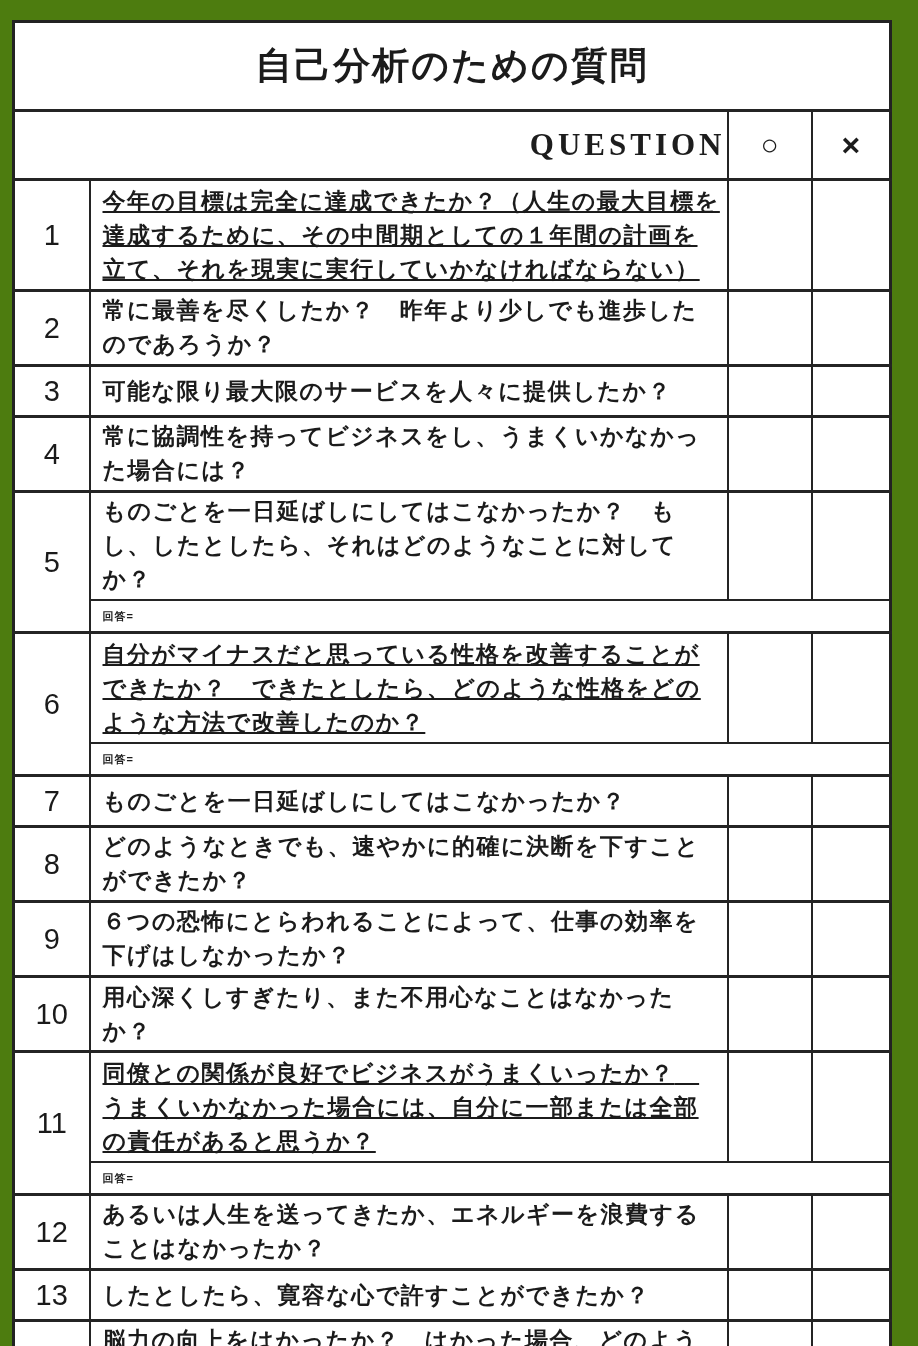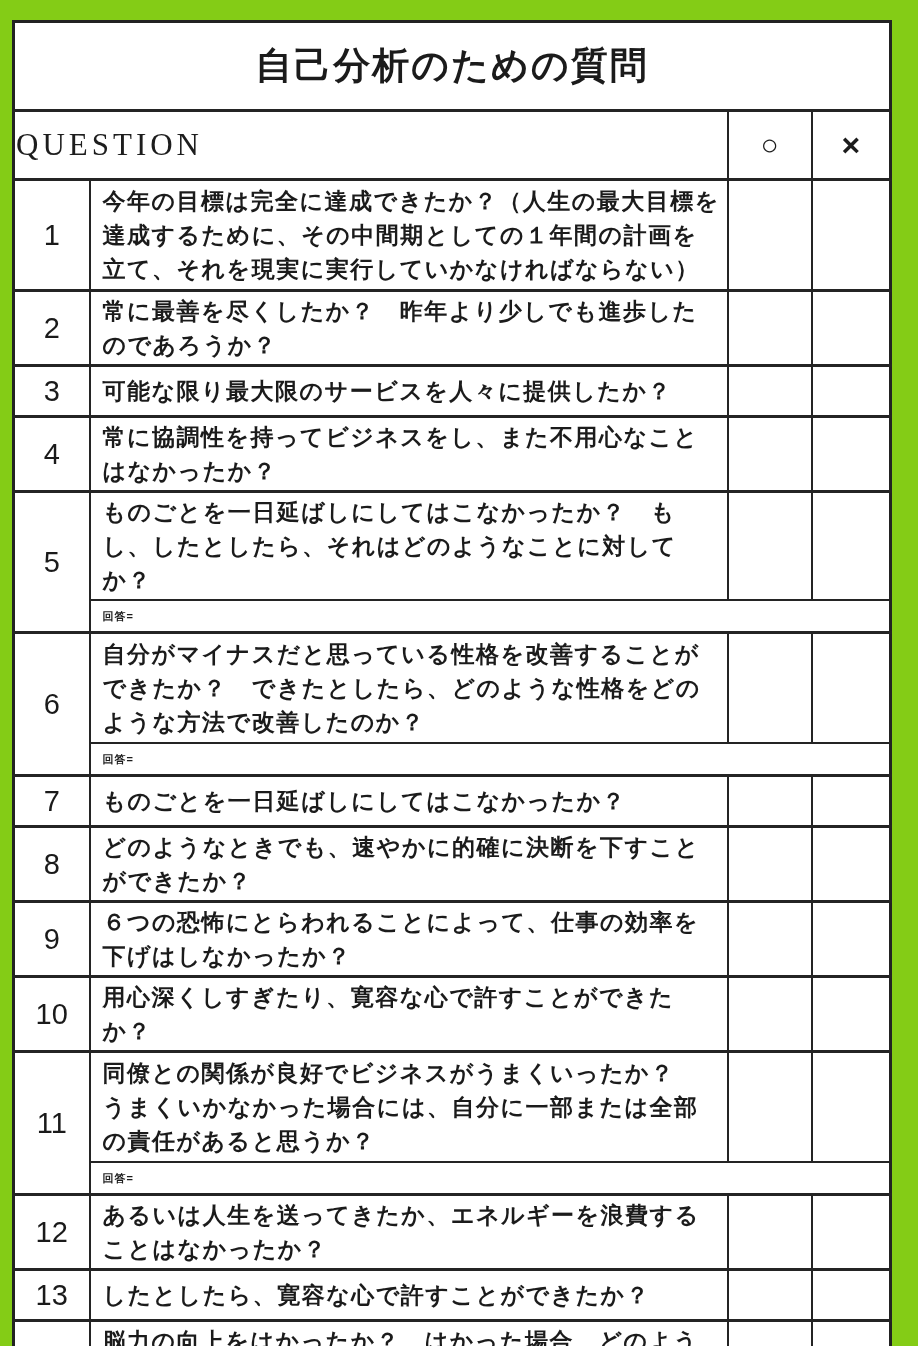--- a/index.html
+++ b/index.html
@@ -1,20 +1,20 @@
 <!DOCTYPE html>
 <html><head>
 <meta charset="utf-8">
 <style>
   html, body { margin: 0; padding: 0; background: #ffffff; }
   .page {
     position: relative;
     width: 918px;
     height: 1346px;
-    background: #84cc16;
+    background: #4d7c0f;
     font-family: "Liberation Sans", "DejaVu Sans", sans-serif;
     color: #1c1c1c;
     overflow: hidden;
   }
   table.qtable {
     position: absolute;
     left: 12px;
     top: 20px;
     width: 880px;
     border-collapse: collapse;
@@ -32,23 +32,23 @@
   td.title-cell {
     height: 84px;
     text-align: center;
     font-size: 37px;
     font-weight: bold;
     letter-spacing: 2px;
     color: #1b1b1b;
   }
   td.header-q {
     height: 64px;
-    text-align: left;
+    text-align: right;
     font-family: "Liberation Serif", "DejaVu Serif", serif;
-    font-weight: normal;
+    font-weight: bold;
     font-size: 31px;
     letter-spacing: 4px;
     color: #1d1d1d;
   }
   td.header-mark { text-align: center; }
   .maru-glyph { font-size: 30px; font-weight: normal; }
   .batsu-glyph { font-size: 32px; font-weight: bold; }
 
   td.num {
     text-align: center;
@@ -70,22 +70,22 @@
     font-size: 11px;
     font-weight: bold;
     letter-spacing: 1px;
     padding: 2px 6px 2px 12px;
     color: #1b1b1b;
     border-top-width: 2px;
   }
   td.mark-cell { background: #ffffff; }
 
   .rh1 { height: 44px; }  
-  .rh2 { height: 68px; }  
-  .rh3 { height: 104px; } 
+  .rh2 { height: 68px; font-family: Liberation Serif, serif; }  
+  .rh3 { height: 104px; text-decoration: underline; } 
 </style>
 </head>
 <body>
 
 <div class="page">
   <table class="qtable">
     <colgroup>
       <col style="width:76px">
       <col style="width:638px">
       <col style="width:84px">
@@ -123,21 +123,21 @@
 
     <tr class="grp">
       <td class="num">3</td>
       <td class="q rh1">可能な限り最大限のサービスを人々に提供したか？</td>
       <td class="mark-cell"></td>
       <td class="mark-cell"></td>
     </tr>
 
     <tr class="grp">
       <td class="num">4</td>
-      <td class="q rh2">常に協調性を持ってビジネスをし、また不用心なことはなかったか？</td>
+      <td class="q rh2">常に協調性を持ってビジネスをし、うまくいかなかった場合には？</td>
       <td class="mark-cell"></td>
       <td class="mark-cell"></td>
     </tr>
 
     <tr class="grp">
       <td class="num" rowspan="2">5</td>
       <td class="q rh2">ものごとを一日延ばしにしてはこなかったか？　もし、したとしたら、それはどのようなことに対してか？</td>
       <td class="mark-cell"></td>
       <td class="mark-cell"></td>
     </tr>
@@ -171,21 +171,21 @@
 
     <tr class="grp">
       <td class="num">9</td>
       <td class="q rh2">６つの恐怖にとらわれることによって、仕事の効率を下げはしなかったか？</td>
       <td class="mark-cell"></td>
       <td class="mark-cell"></td>
     </tr>
 
     <tr class="grp">
       <td class="num">10</td>
-      <td class="q rh1">用心深くしすぎたり、寛容な心で許すことができたか？</td>
+      <td class="q rh1">用心深くしすぎたり、また不用心なことはなかったか？</td>
       <td class="mark-cell"></td>
       <td class="mark-cell"></td>
     </tr>
 
     <tr class="grp">
       <td class="num" rowspan="2">11</td>
       <td class="q rh3">同僚との関係が良好でビジネスがうまくいったか？　うまくいかなかった場合には、自分に一部または全部の責任があると思うか？</td>
       <td class="mark-cell"></td>
       <td class="mark-cell"></td>
     </tr>

